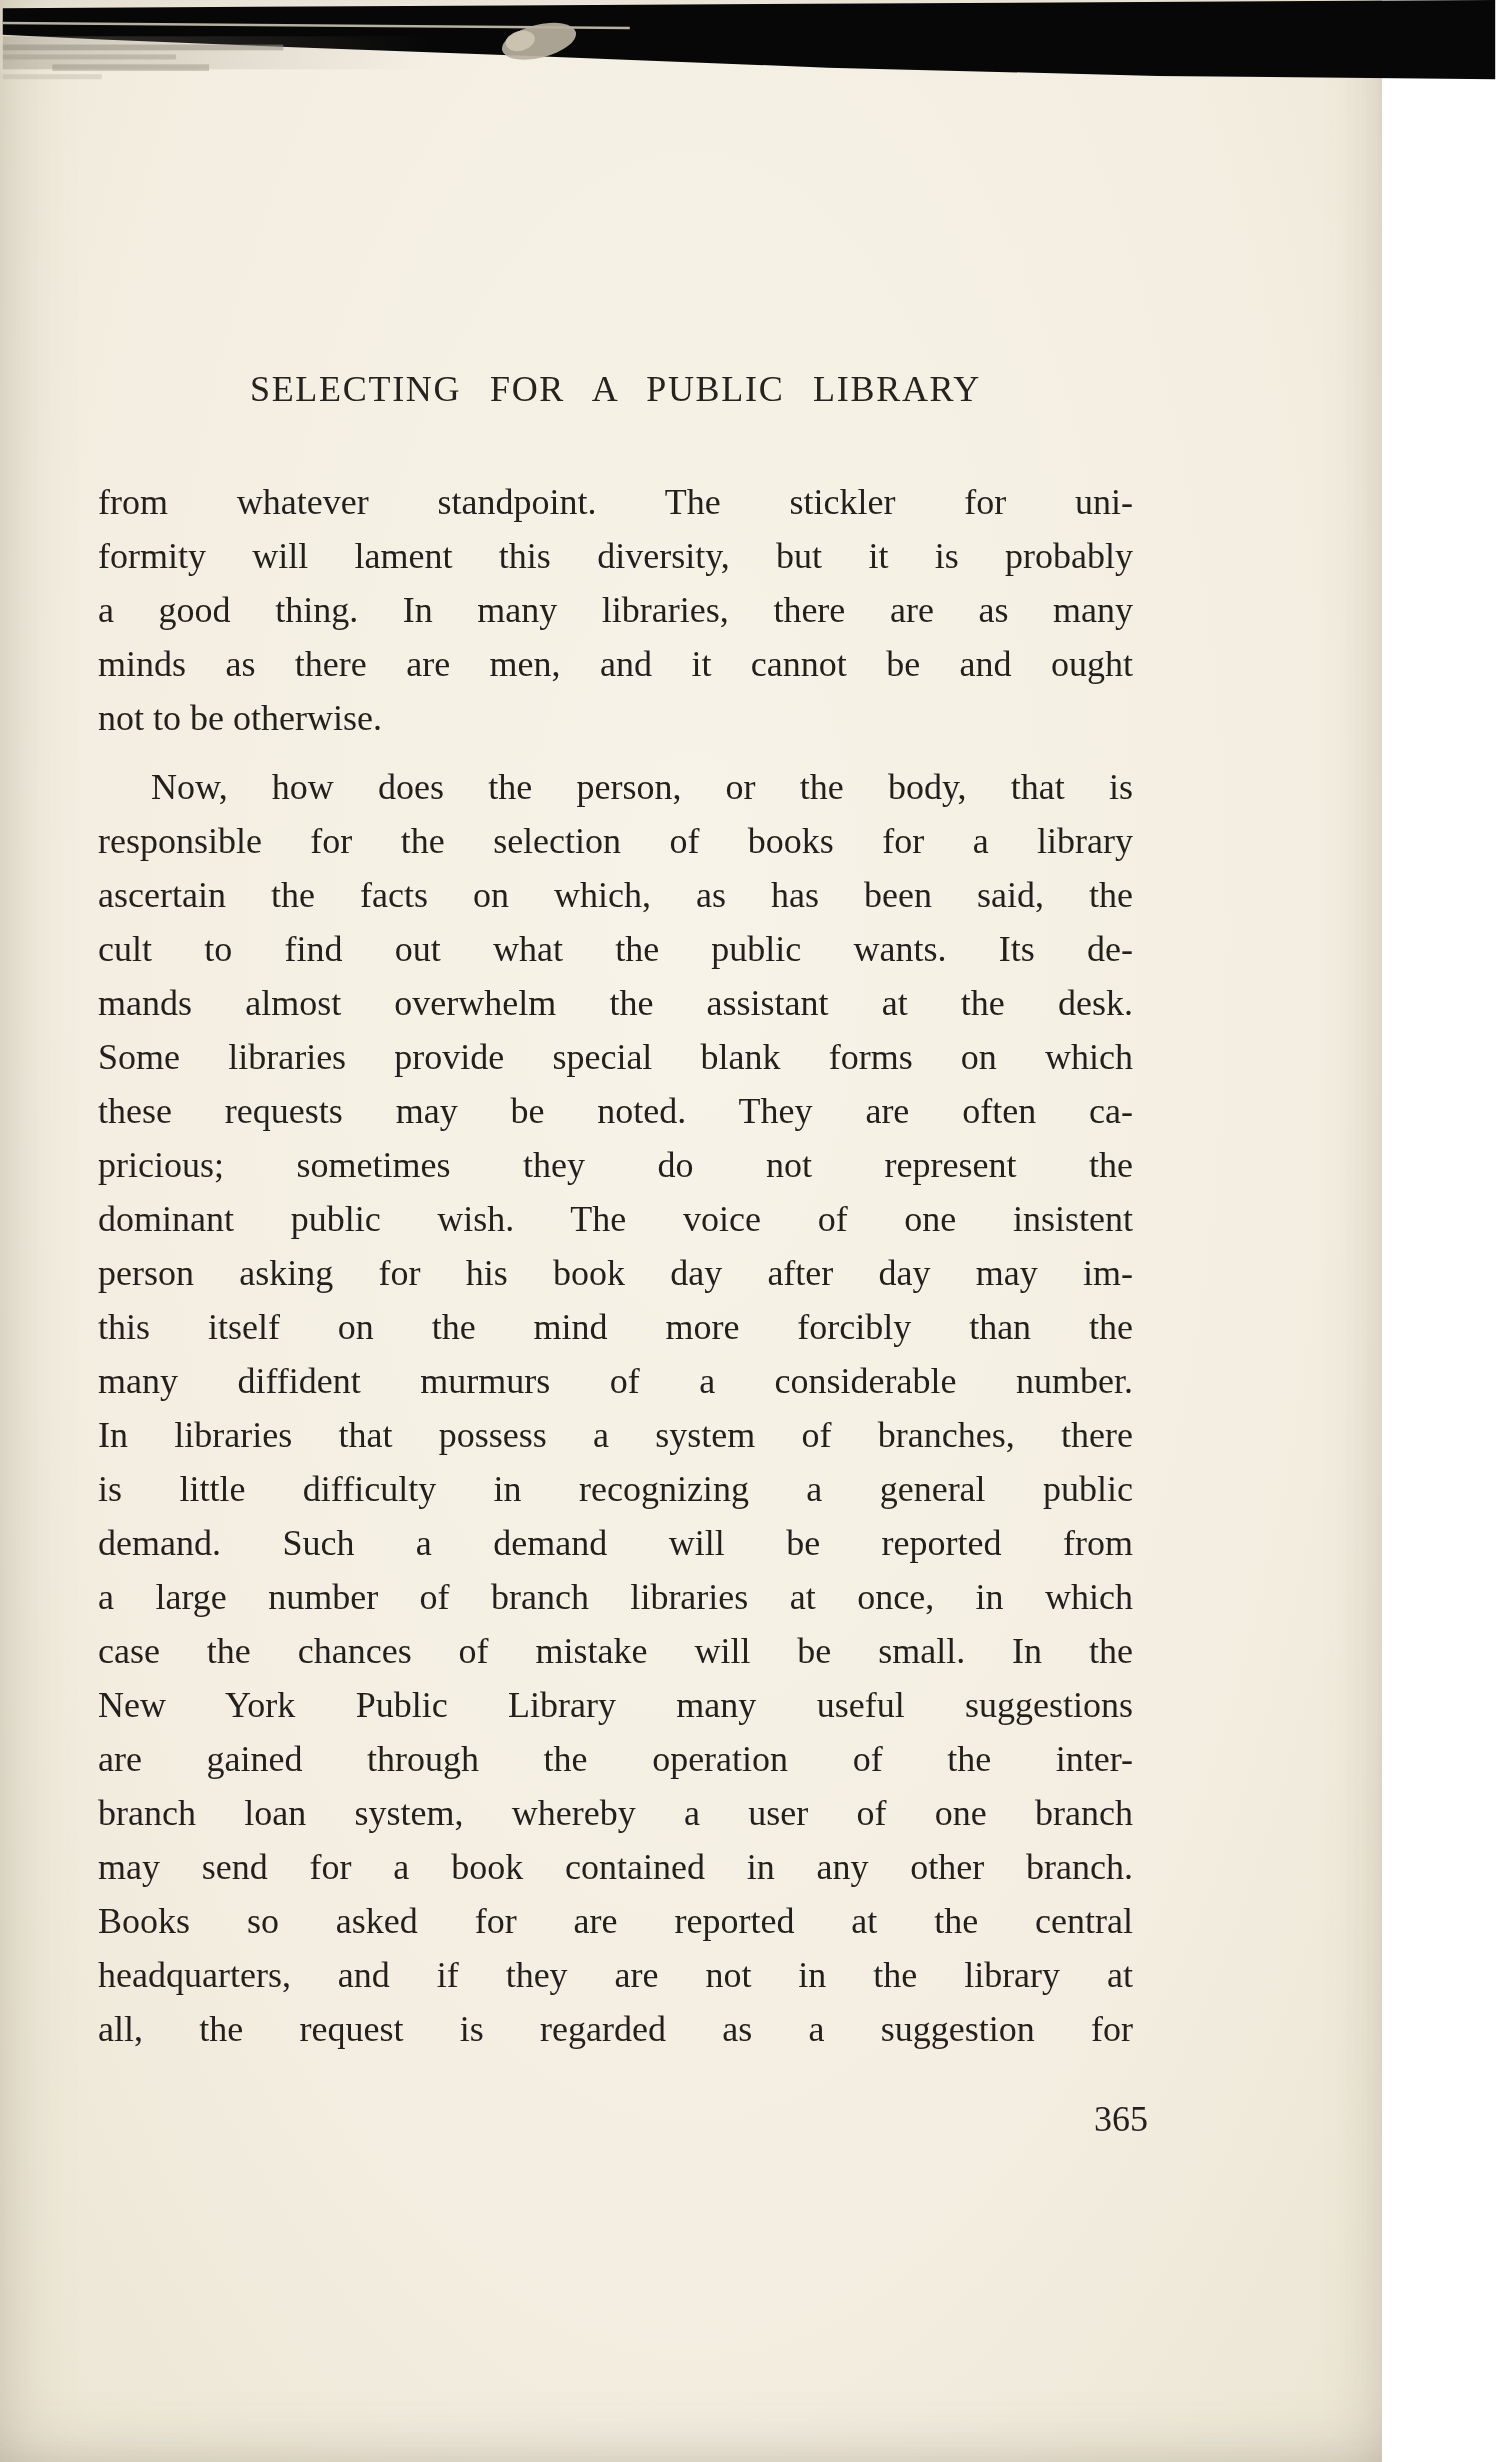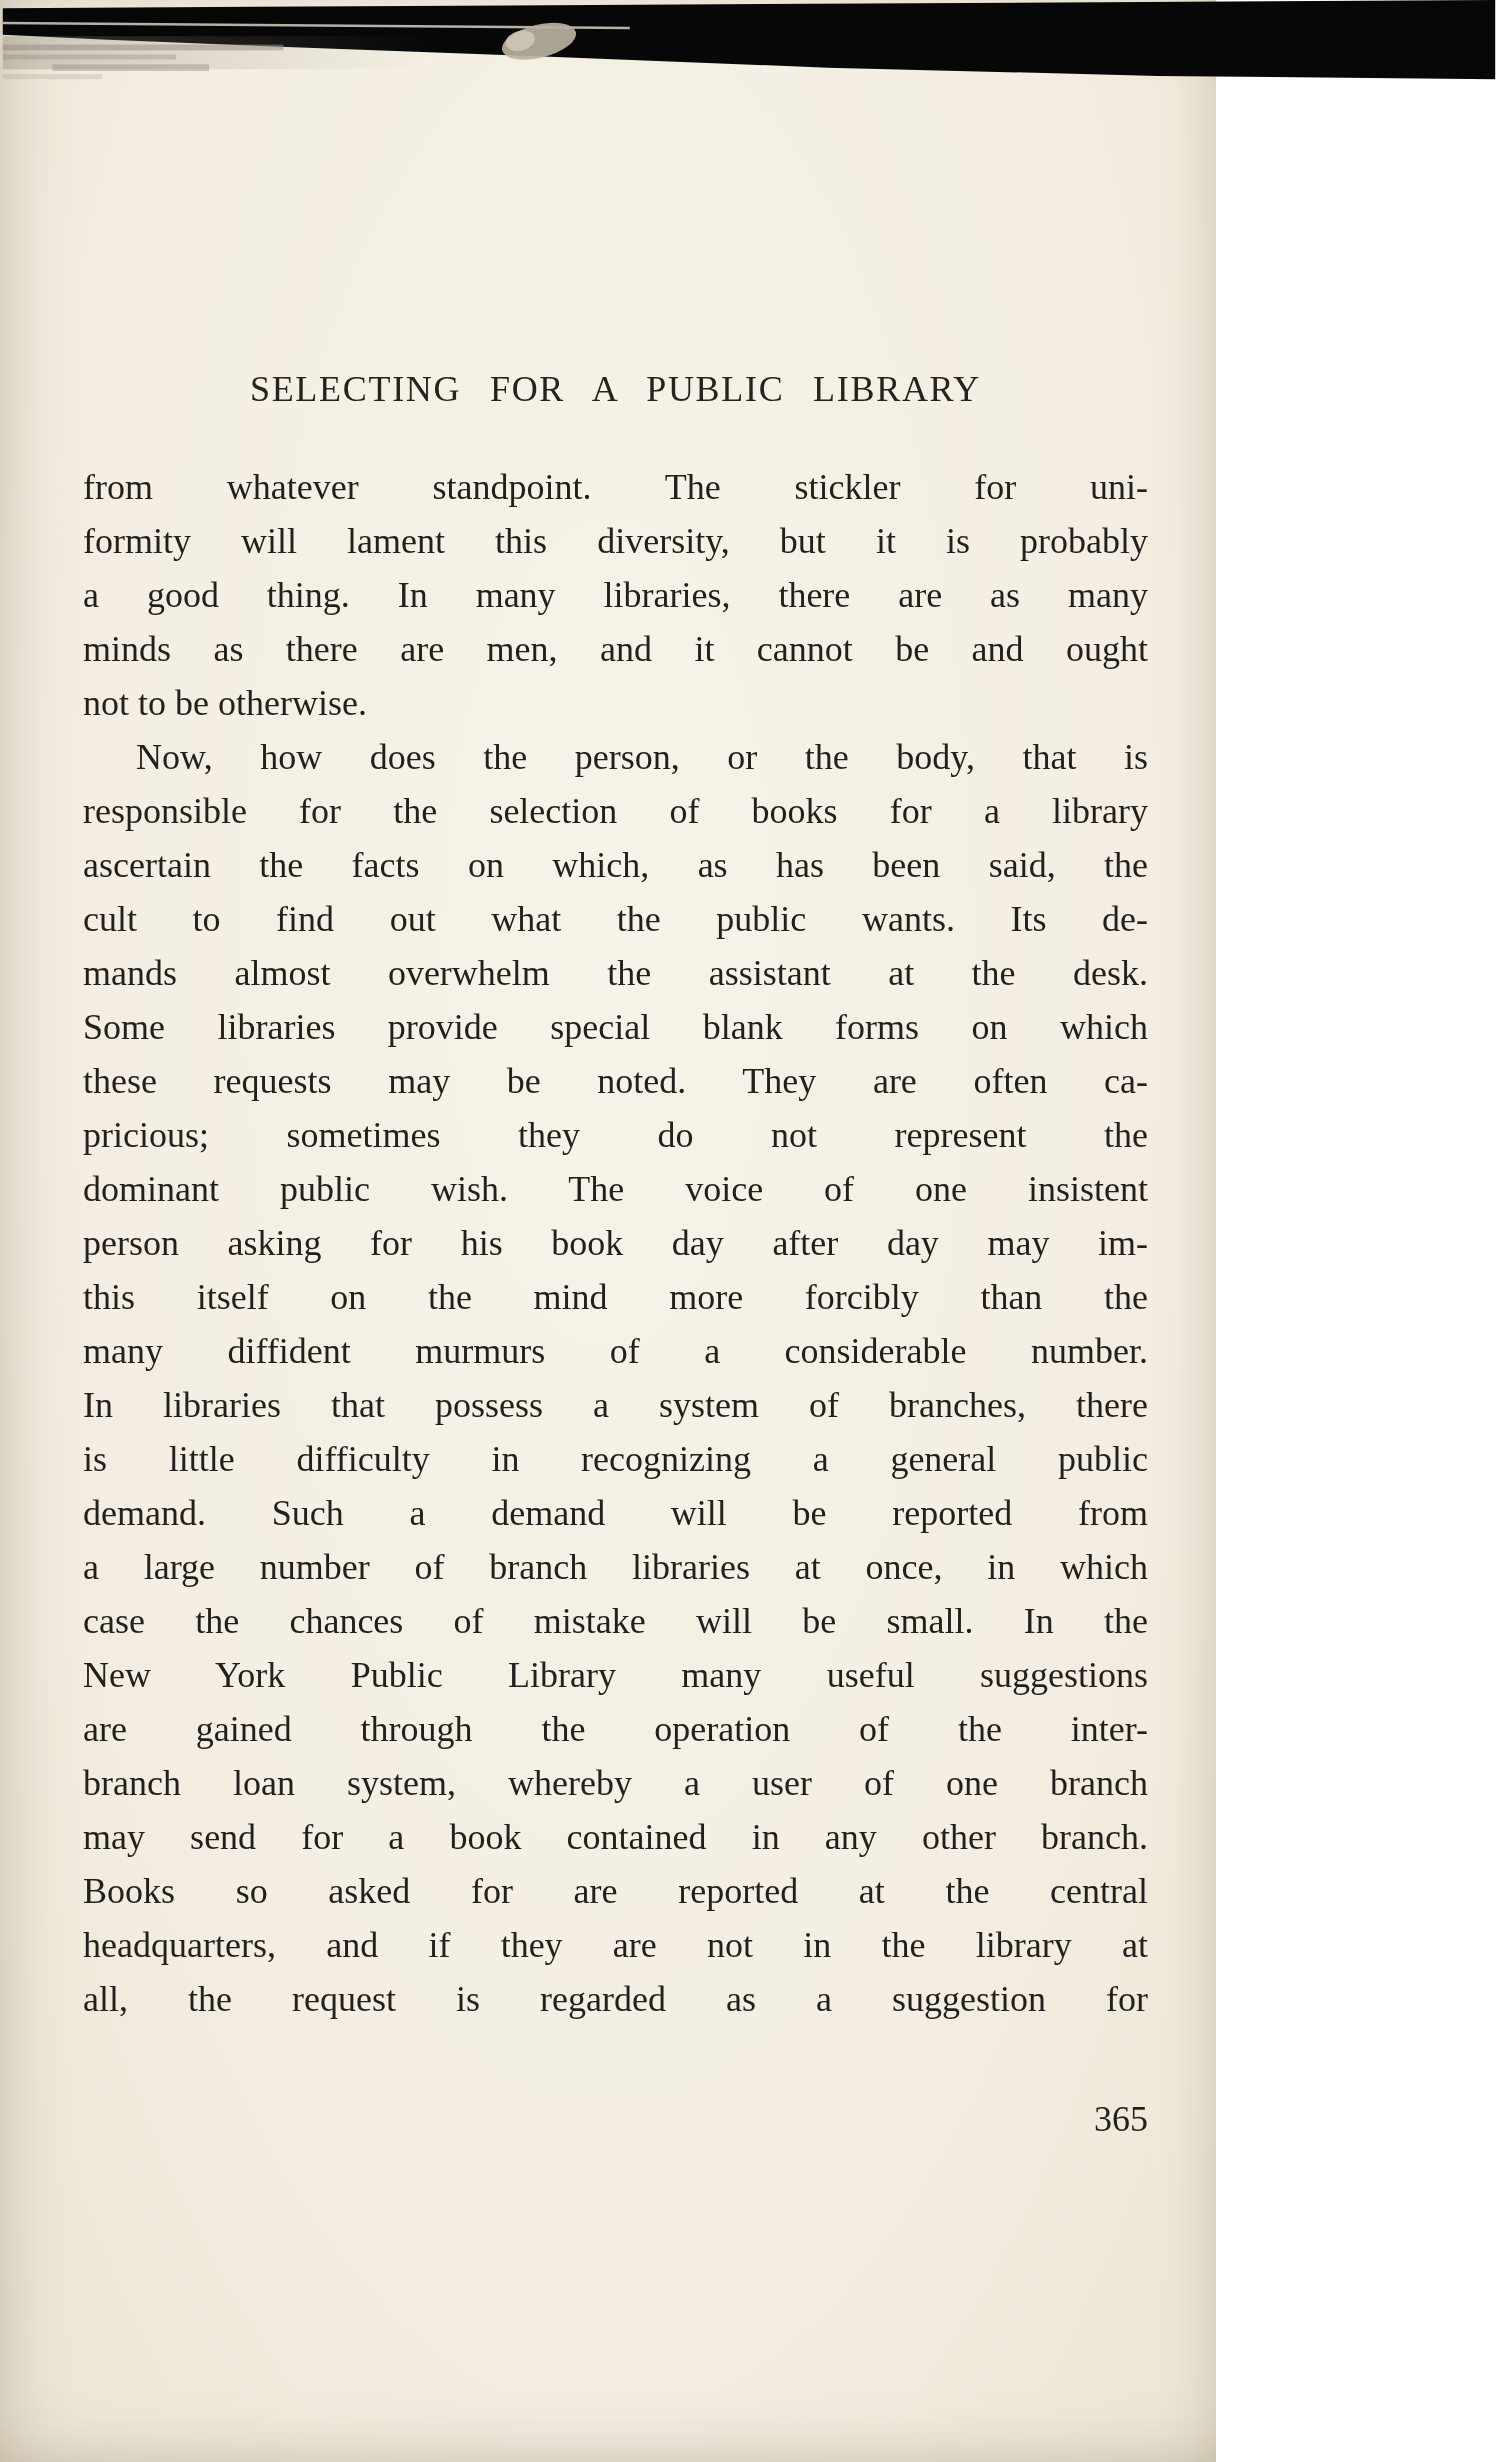--- a/index.html
+++ b/index.html
@@ -1,21 +1,21 @@
 <!DOCTYPE html>
 <html style="font-size:13.2px"><head>
 <meta charset="utf-8">
 <style>
   html, body { margin: 0; padding: 0; background: #ffffff; }
   body { width: 1498px; height: 2462px; position: relative; overflow: hidden; }
 
   .page {
     position: absolute;
     top: 0; left: 0;
-    width: 1216px; height: 2462px;
+    width: 1382px; height: 2462px;
     background:
       radial-gradient(ellipse at 50% 38%, #f7f3e8 0%, #f3eee1 62%, #ece5d4 100%);
     box-shadow:
       inset 38px 0 75px -38px rgba(115,104,82,0.28),
       inset -30px 0 58px -30px rgba(115,104,82,0.22),
       inset 0 -33px 75px -41px rgba(115,104,82,0.25);
     font-family: "Liberation Serif", "DejaVu Serif", serif;
     color: #221f1c;
   }
 
@@ -45,21 +45,21 @@
   
   .text-block {
     position: absolute;
     top: 460px;
     left: 83px;
     width: 1065px;
     font-size: 36px;
     line-height: 54px;
     color: #221f1c;
   }
-  .paragraph { margin: 0; }
+  .paragraph { margin: 15px; }
   .line {
     text-align: justify;
     text-align-last: justify;
     white-space: normal;
   }
   .line.last { text-align-last: left; }
   .line.indent { text-indent: 53px; }
 
   
   .page-number {

